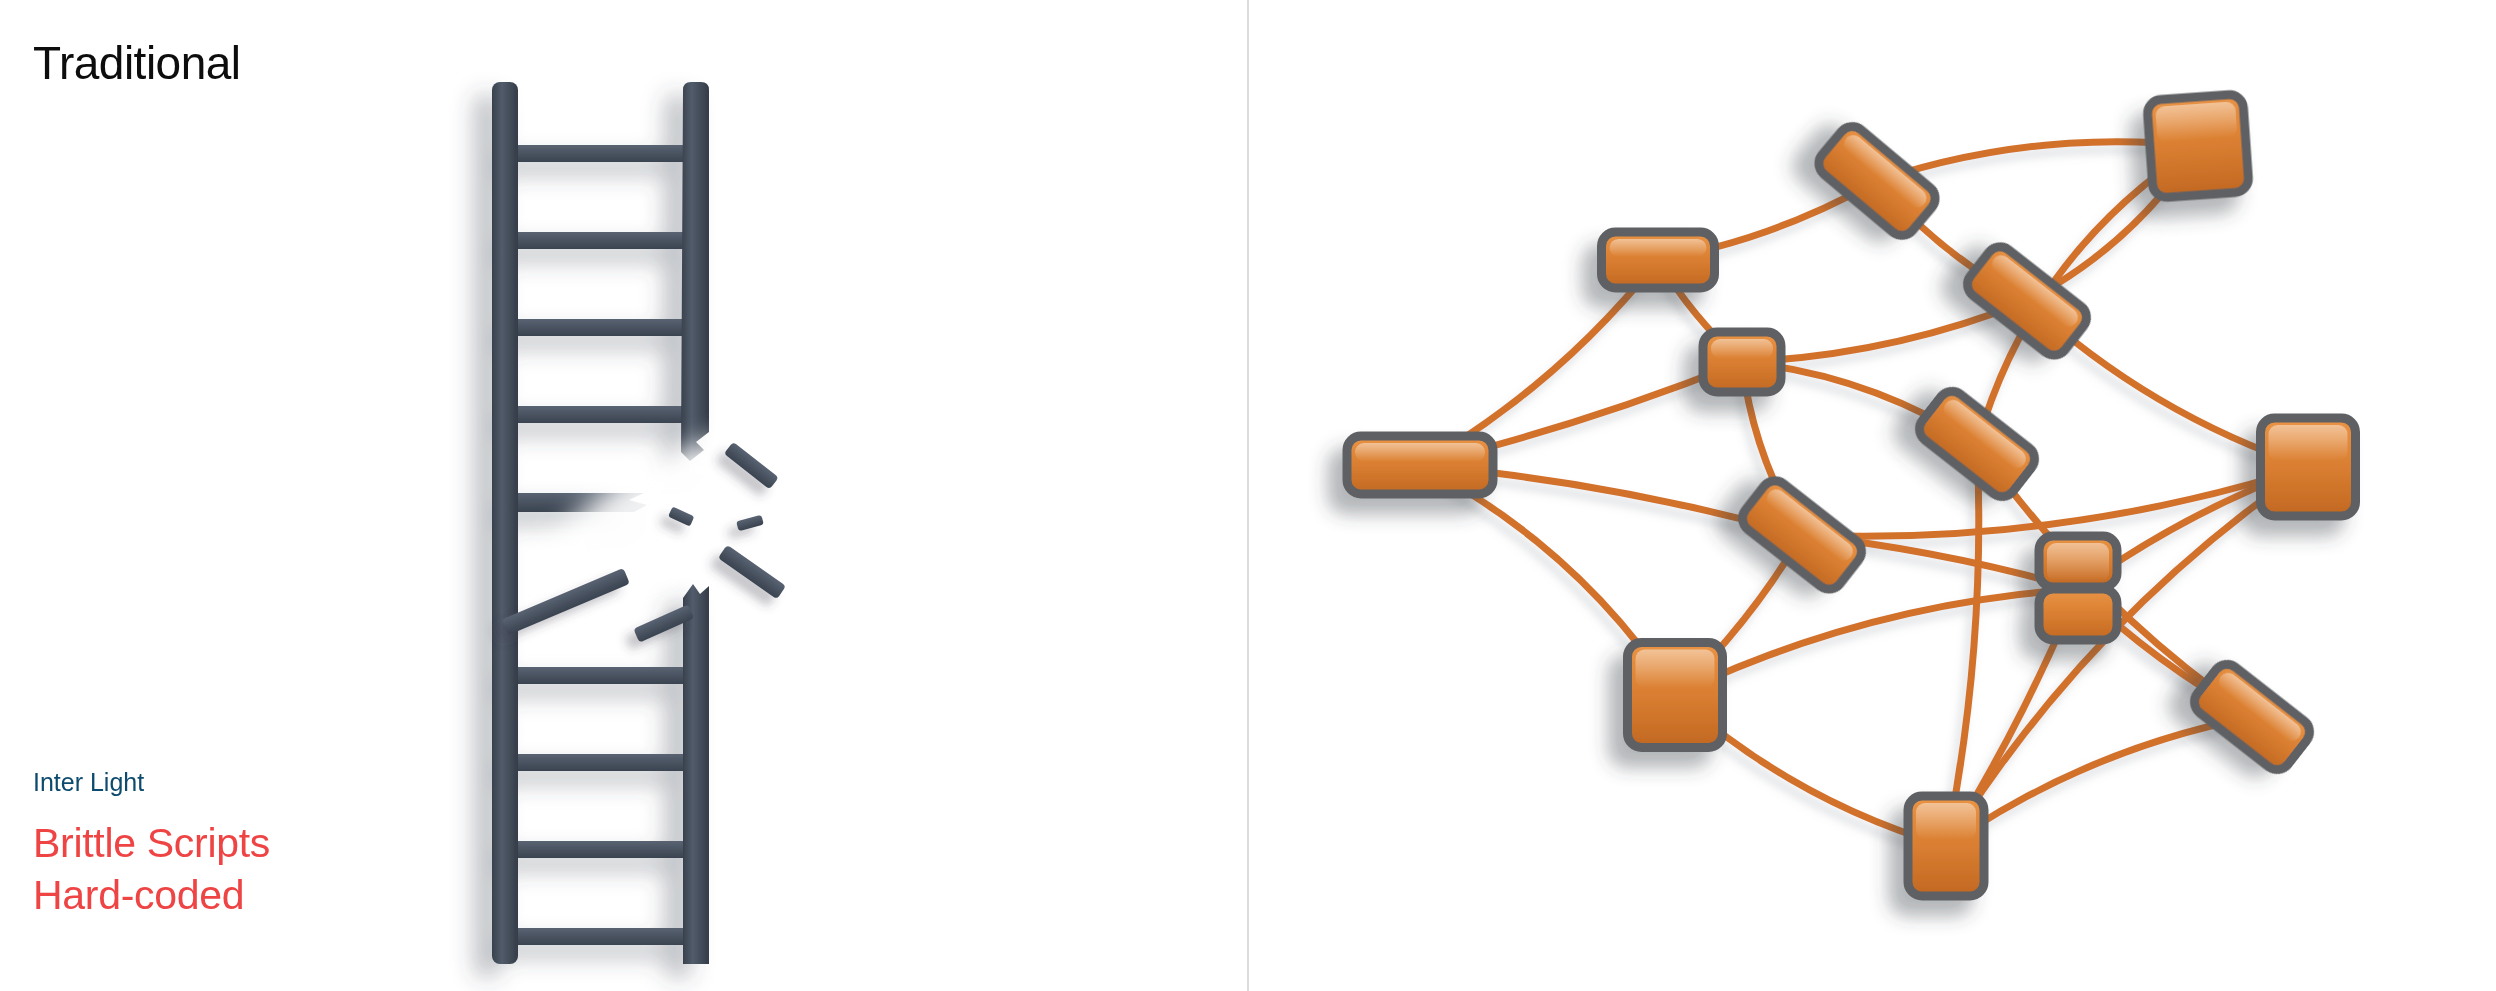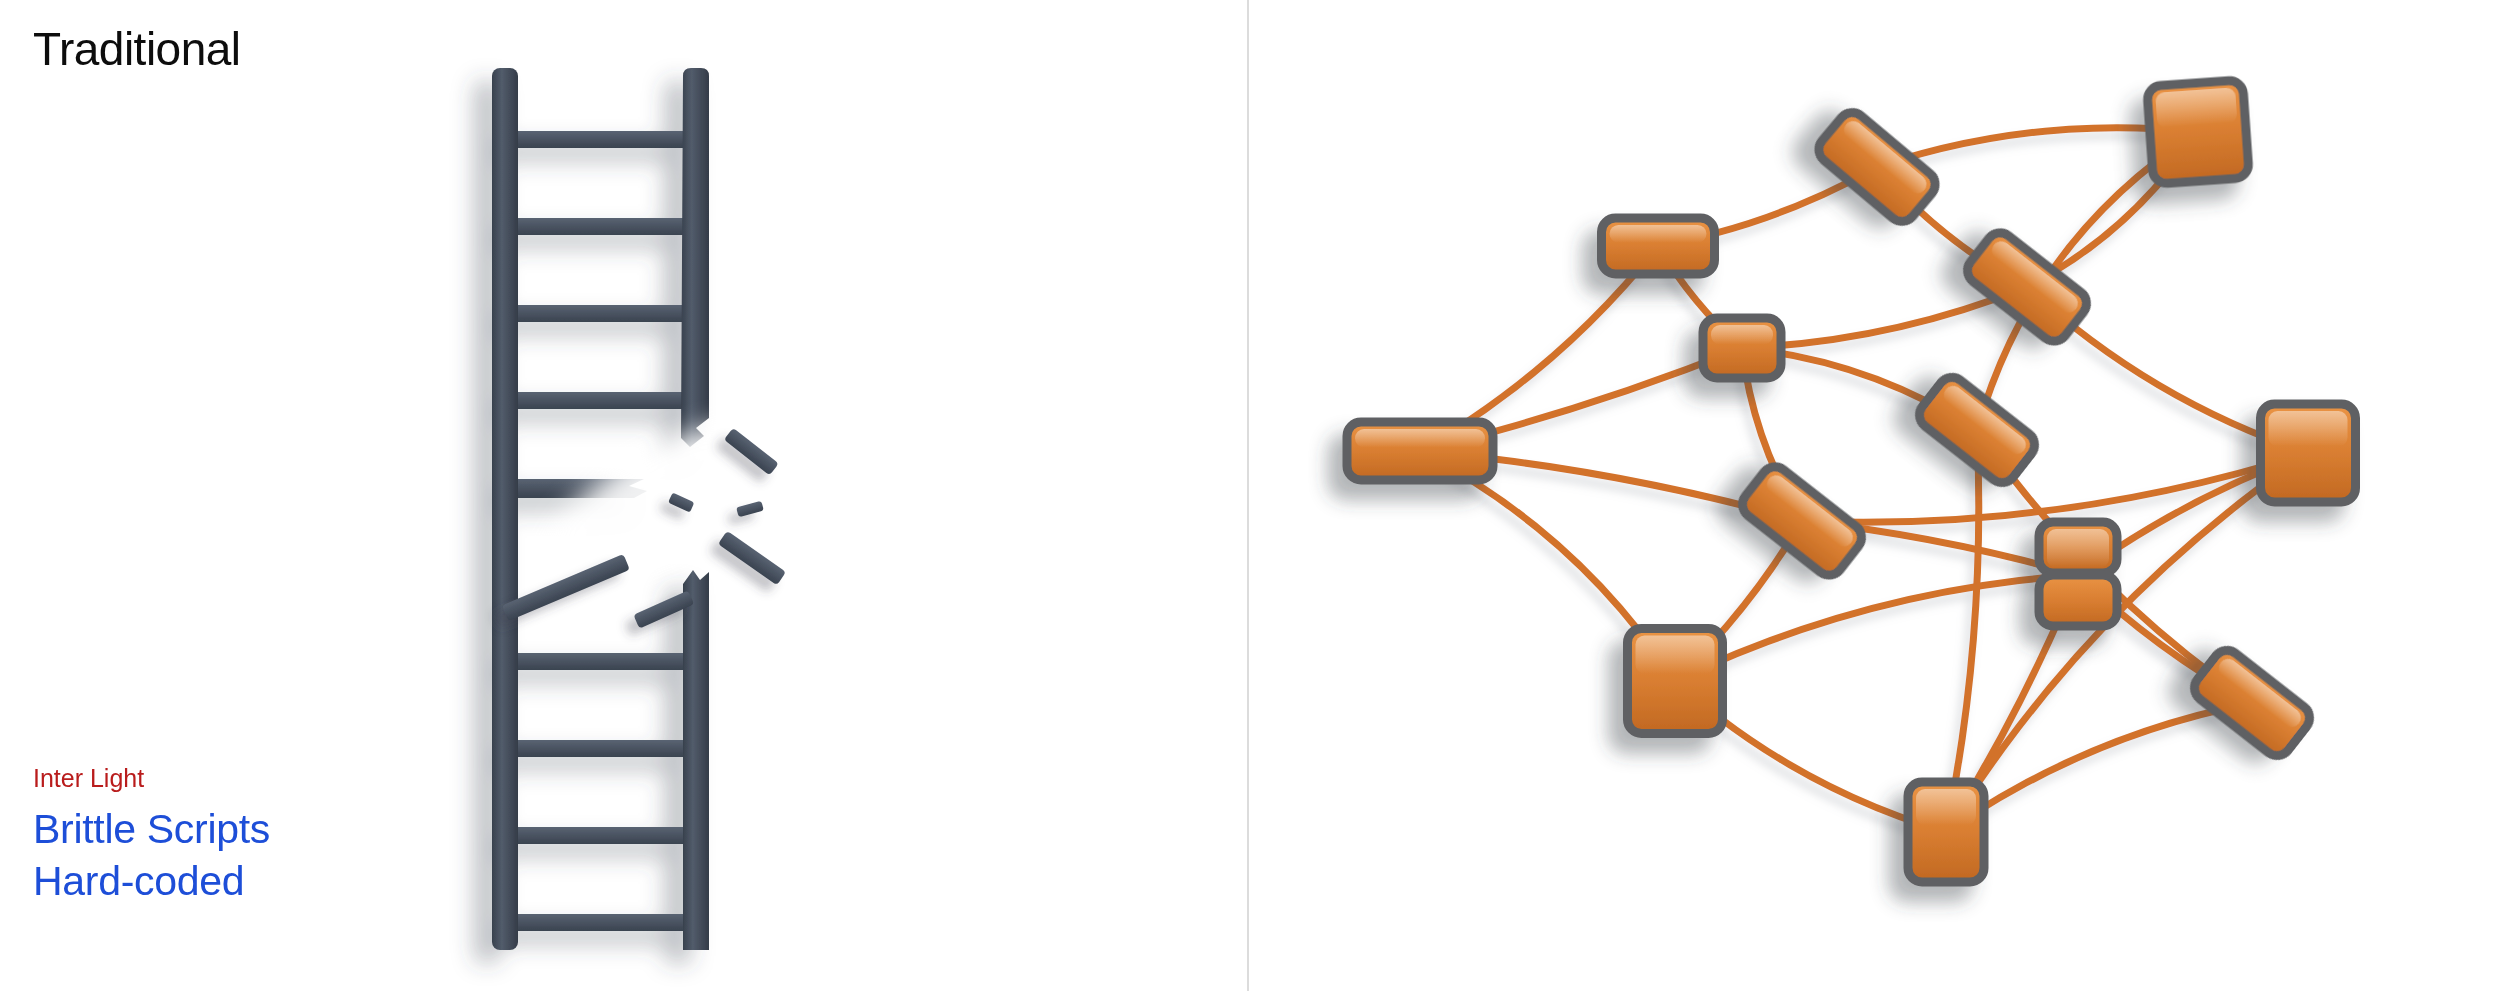--- a/index.html
+++ b/index.html
@@ -7,38 +7,38 @@
     --ladder:#49525f; --edge:#d2722c; --node:#d97e31; --node-border:#5f6063;
   }
   *{margin:0;padding:0;box-sizing:border-box;}
   html,body{width:2496px;height:991px;overflow:hidden;}
   body{
     background:var(--bg);
     font-family:"Liberation Sans","DejaVu Sans",sans-serif;
     color:var(--text);
     position:relative;
   }
-  .panel{position:absolute;top:0;width:1248px;height:919px;}
+  .panel{position:absolute;top:14px;width:1248px;height:919px;}
   .panel.left{left:0;}
   .panel.right{left:1248px;}
   .divider{
     position:absolute;left:1247px;top:0;width:2px;height:991px;
     background:var(--divider);
   }
   .panel-title{
     position:absolute;top:22px;
     font-size:46px;font-weight:500;letter-spacing:-0.5px;color:#0d0d0d;
   }
   .panel.left .panel-title{left:33px;}
   .caption{position:absolute;bottom:12px;}
   .panel.left .caption{left:33px;}
   .font-label{
-    font-size:25px;font-weight:400;color:#b91c1c;margin-bottom:10px;
-  }
-  .descriptors{font-size:41px;font-weight:300;line-height:52px;color:#1d4ed8;letter-spacing:-0.3px;}
+    font-size:25px;font-weight:400;color:#0c4a6e;margin-bottom:20px;
+  }
+  .descriptors{font-size:41px;font-weight:300;line-height:52px;color:#ef4444;letter-spacing:-0.3px;}
   .illustration{position:absolute;left:0;top:0;width:1248px;height:991px;display:block;}
   .ladder-part{fill:url(#railGrad);}
   .rung{fill:url(#rungGrad);}
   .net-edge{fill:none;stroke:var(--edge);stroke-width:7;stroke-linecap:round;}
   .node-body{fill:url(#nodeGrad);stroke:var(--node-border);stroke-width:9;}
   .node-gloss{fill:url(#glossGrad);}
 </style>
 </head>
 <body>
 

